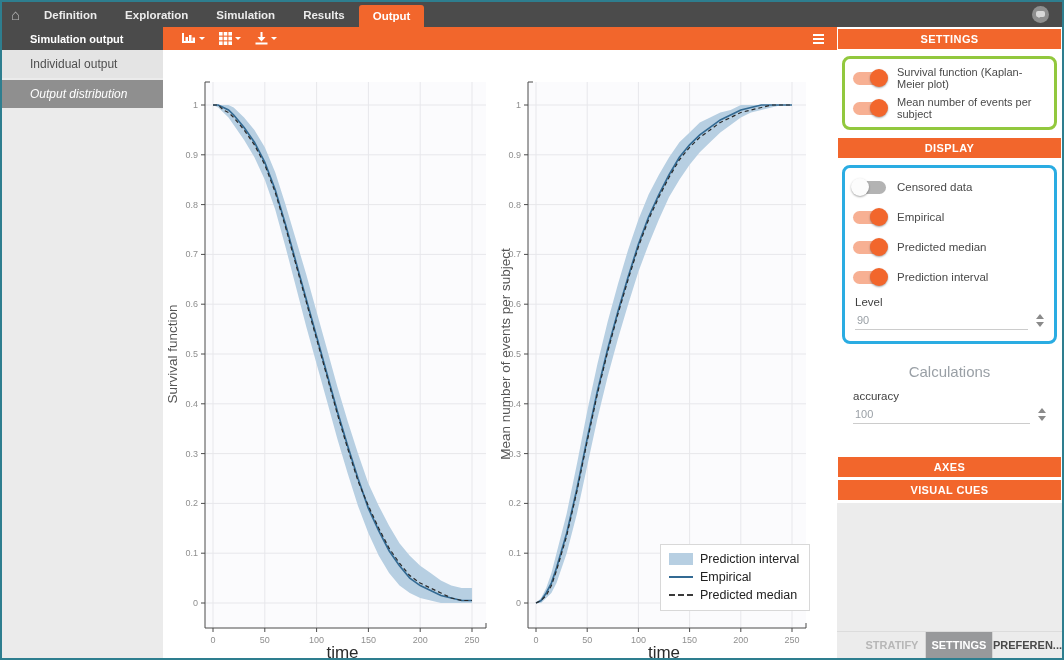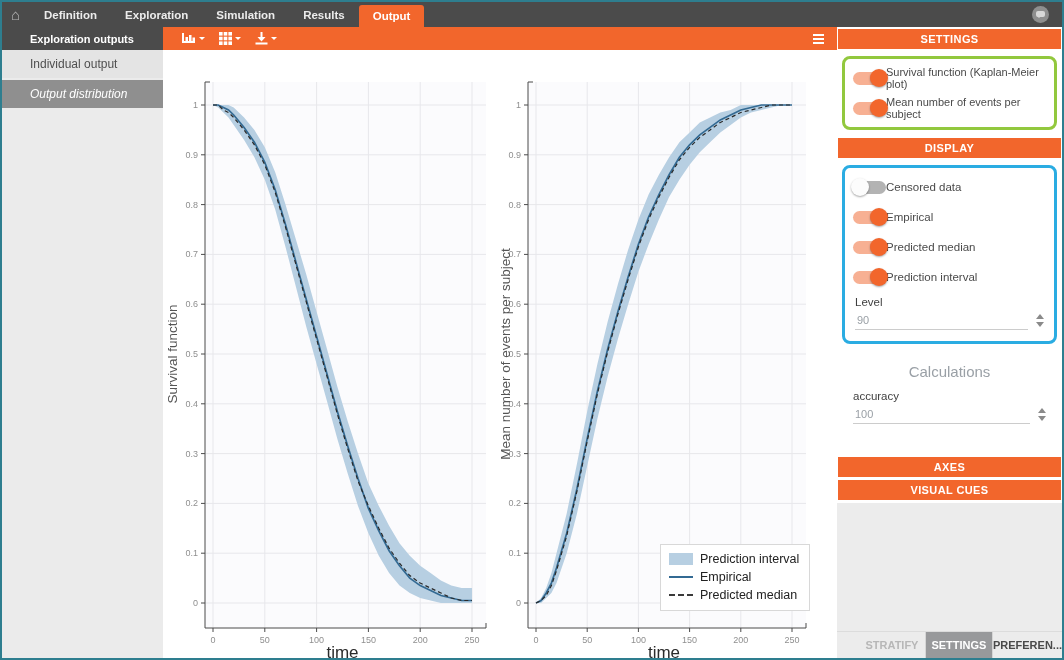--- a/index.html
+++ b/index.html
@@ -42,21 +42,21 @@
   .sw-line { width:24px; height:0; border-top:2px solid #336a93; }
   .sw-dash { width:24px; height:0; border-top:2px dashed #3a3a3a; }
 
   
   .rpanel { position:absolute; left:835px; top:25px; width:225px; bottom:0; background:#fff; display:flex; flex-direction:column; }
   .sec { flex:none; height:20px; margin:3px 1px 0 1px; background:#f2662c; color:#fff; font-size:11px; font-weight:bold; letter-spacing:0.4px; display:flex; align-items:center; justify-content:center; cursor:pointer; }
   .sec.first { margin-top:2px; }
   .groupbox { margin:7px 5px 5px 5px; border-radius:8px; padding:4px 8px; }
   .groupbox.green { border:3px solid #92c83e; }
   .groupbox.blue  { border:3px solid #2aace2; }
-  .trow { display:flex; align-items:center; height:30px; }
+  .trow { display:flex; align-items:center; gap:11px; height:30px; }
   .tlabel { font-size:11px; color:#4a4a4a; }
   .toggle { position:relative; width:33px; height:13px; border-radius:7px; flex:none; cursor:pointer; }
   .toggle .knob { position:absolute; top:-2.5px; width:18px; height:18px; border-radius:50%; box-shadow:0 1px 2px rgba(0,0,0,0.35); }
   .toggle.on { background:#f7b093; }
   .toggle.on .knob { right:-2px; background:#f2662c; }
   .toggle.off { background:#b3b3b3; }
   .toggle.off .knob { left:-2px; background:#fcfcfc; }
   .field-label { font-size:11.5px; color:#3f3f3f; margin:4px 2px 2px 2px; }
   .field-row { display:flex; align-items:center; gap:8px; margin:2px 2px 6px 2px; }
   .field-input { flex:1; border:none; outline:none; border-bottom:1px solid #ccc; font-size:11px; color:#9aa0a6; padding:3px 2px; background:transparent; font-family:"Liberation Sans",sans-serif; }
@@ -83,21 +83,21 @@
     <span class="tab">Definition</span>
     <span class="tab">Exploration</span>
     <span class="tab">Simulation</span>
     <span class="tab">Results</span>
     <span class="tab active">Output</span>
     <span class="nav-spacer"></span>
     <span class="bubble"></span>
   </div>
 
   <div class="sidebar-header">
-    <span>Exploration outputs</span>
+    <span>Simulation output</span>
   </div>
   <div class="sidebar">
     <div class="side-item">
       <span>Individual output</span>
     </div>
     <div class="side-item selected">
       <span>Output distribution</span>
     </div>
   </div>
 

